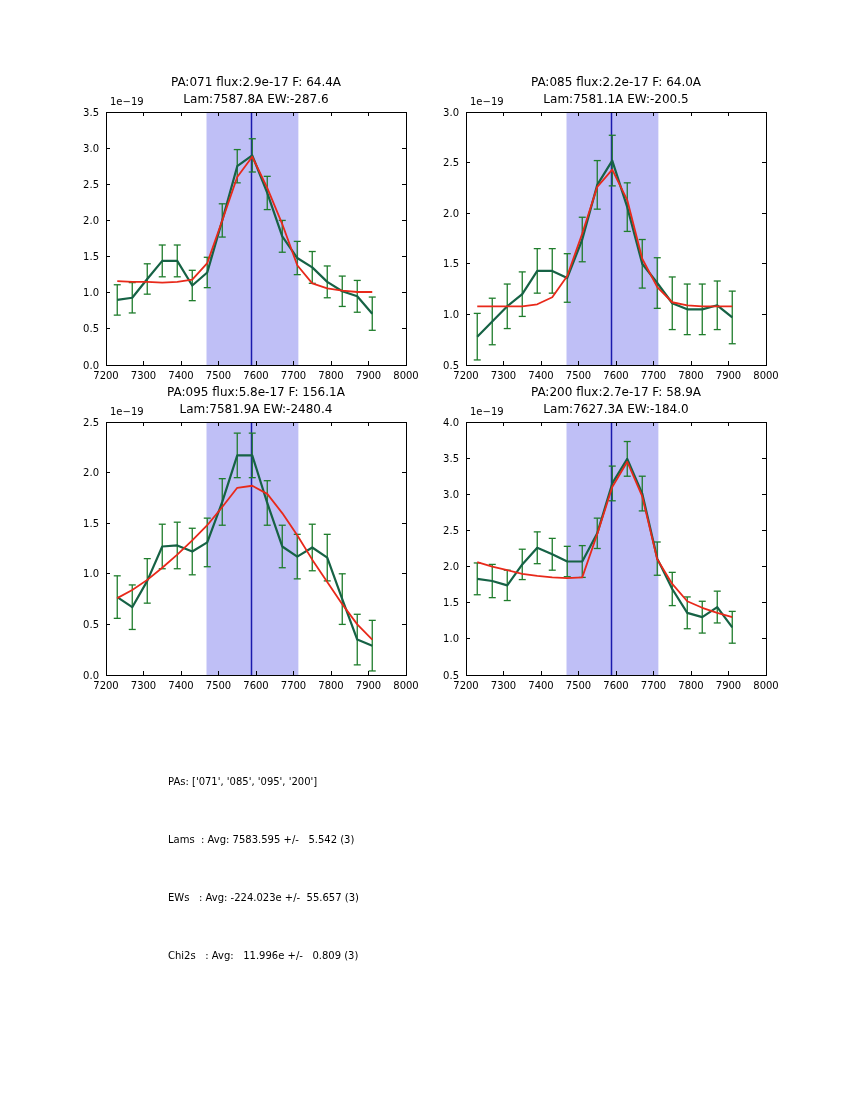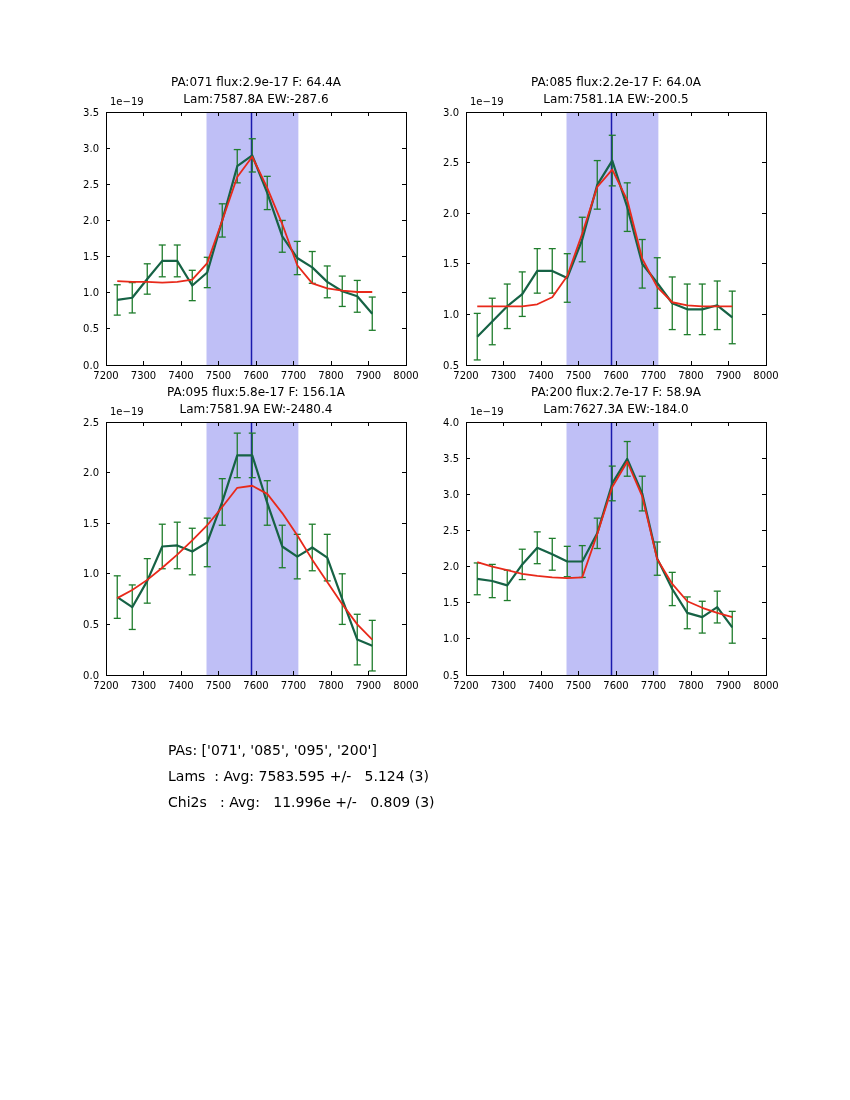--- a/index.html
+++ b/index.html
@@ -1,20 +1,20 @@
 <!DOCTYPE html>
 <html><head>
 <meta charset="utf-8">
 <style>
   html,body{margin:0;padding:0;background:#ffffff;}
   #page{position:relative;width:850px;height:1100px;background:#ffffff;
         font-family:"DejaVu Sans",sans-serif;overflow:hidden;}
   .subplot{position:absolute;overflow:visible;}
   .summary{position:absolute;left:168px;top:737px;color:#000;}
-  .summary div{font-size:14px;line-height:26px;white-space:pre;}
+  .summary div{font-size:10px;line-height:26px;white-space:pre;margin-top:32px;}
 </style>
 </head>
 <body>
 
 <div id="page">
   <svg class="subplot" style="left:56px;top:60px" width="368" height="344">
       <rect x="150.5" y="52" width="91.875" height="253" fill="#bfbff6"></rect>
       <line x1="195.5" x2="195.5" y1="52" y2="305" stroke="#1a1aad" stroke-width="1.5"></line>
       <line x1="61.25" x2="61.25" y1="255.12285714285713" y2="224.76285714285711" stroke="#1f7d2c" stroke-width="1.3"></line>
       <line x1="57.75" x2="64.75" y1="224.76285714285711" y2="224.76285714285711" stroke="#1f7d2c" stroke-width="1.3"></line>
@@ -457,16 +457,17 @@
       <line x1="50" x2="54" y1="52" y2="52" stroke="#000000" shape-rendering="crispEdges"></line>
       <line x1="350" x2="346" y1="52" y2="52" stroke="#000000" shape-rendering="crispEdges"></line>
       <text x="43" y="55.5" font-size="10" text-anchor="end" fill="#000000" font-family="&quot;DejaVu Sans&quot;, sans-serif">4.0</text>
       <text x="54" y="45" font-size="10" text-anchor="start" fill="#000000" font-family="&quot;DejaVu Sans&quot;, sans-serif">1e−19</text>
       <text x="200" y="26" font-size="12" text-anchor="middle" fill="#000000" font-family="&quot;DejaVu Sans&quot;, sans-serif">PA:200 flux:2.7e-17 F: 58.9A</text>
       <text x="200" y="43" font-size="12" text-anchor="middle" fill="#000000" font-family="&quot;DejaVu Sans&quot;, sans-serif">Lam:7627.3A EW:-184.0</text>
     </svg>
 
   <div class="summary">
     <div>PAs: ['071', '085', '095', '200']</div>
-    <div>Lams  : Avg: 7583.595 +/-   5.124 (3)</div>
+    <div>Lams  : Avg: 7583.595 +/-   5.542 (3)</div>
+    <div>EWs   : Avg: -224.023e +/-  55.657 (3)</div>
     <div>Chi2s   : Avg:   11.996e +/-   0.809 (3)</div>
   </div>
 </div>
 
 </body></html>

